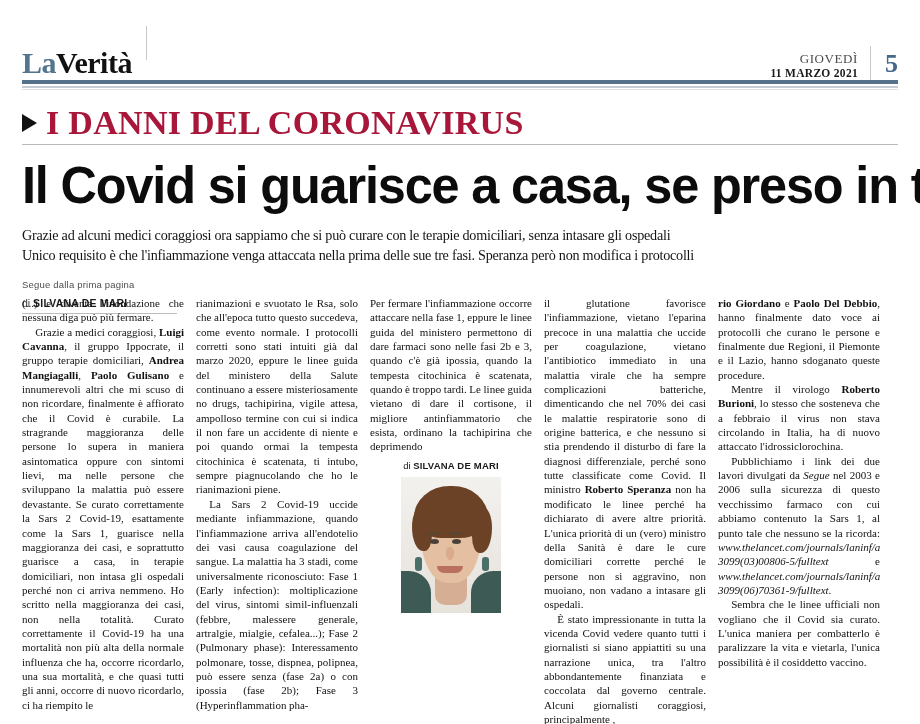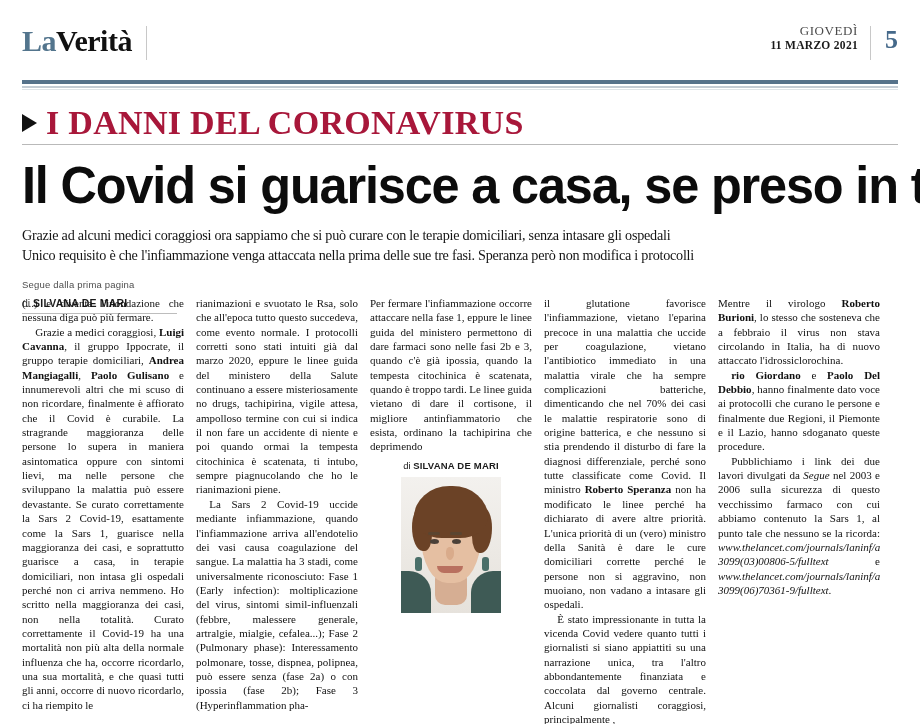--- a/index.html
+++ b/index.html
@@ -15,21 +15,21 @@
     color: #111111;
     position: relative;
   }
 
   
   .masthead {
     position: relative;
     height: 56px;
     margin: 24px 22px 0 22px;
     display: flex;
-    align-items: flex-start;
+    align-items: flex-end;
   }
   .logo {
     font-family: "Liberation Serif", serif;
     font-size: 30px;
     font-weight: bold;
     letter-spacing: -0.5px;
     line-height: 34px;
     white-space: nowrap;
     padding-right: 14px;
     user-select: none;
@@ -385,18 +385,19 @@
       </div>
     </div>
   </div>
 
   <div class="col">
     <p>il glutatione favorisce l'infiammazione, vietano l'eparina precoce in una malattia che uccide per coagulazione, vietano l'antibiotico immediato in una malattia virale che ha sempre complicazioni batteriche, dimenticando che nel 70% dei casi le malattie respiratorie sono di origine batterica, e che nessuno si stia prendendo il disturbo di fare la diagnosi differenziale, perché sono tutte classificate come Covid. Il ministro <b>Roberto Speranza</b> non ha modificato le linee perché ha dichiarato di avere altre priorità. L'unica priorità di un (vero) ministro della Sanità è dare le cure domiciliari corrette perché le persone non si aggravino, non muoiano, non vadano a intasare gli ospedali.</p>
     <p>È stato impressionante in tutta la vicenda Covid vedere quanto tutti i giornalisti si siano appiattiti su una narrazione unica, tra l'altro abbondantemente finanziata e coccolata dal governo centrale. Alcuni giornalisti coraggiosi, principalmente , </p>
   </div>
 
   <div class="col">
+    <p><b>rio Giordano</b> e <b>Paolo Del Debbio</b>, hanno finalmente dato voce ai protocolli che curano le persone e finalmente due Regioni, il Piemonte e il Lazio, hanno sdoganato queste procedure.</p>
     <p>Mentre il virologo <b>Roberto Burioni</b>, lo stesso che sosteneva che a febbraio il virus non stava circolando in Italia, ha di nuovo attaccato l'idrossiclorochina.</p>
-    <p><b>rio Giordano</b> e <b>Paolo Del Debbio</b>, hanno finalmente dato voce ai protocolli che curano le persone e finalmente due Regioni, il Piemonte e il Lazio, hanno sdoganato queste procedure.</p>
     <p>Pubblichiamo i link dei due lavori divulgati da <i>Segue</i> nel 2003 e 2006 sulla sicurezza di questo vecchissimo farmaco con cui abbiamo contenuto la Sars 1, al punto tale che nessuno se la ricorda: <i>www.thelancet.com/journals/laninf/article/PIIS1473-3099(03)00806-5/fulltext</i> e <i>www.thelancet.com/journals/laninf/article/PIIS1473-3099(06)70361-9/fulltext</i>.</p>
+    <p>Sembra che le linee ufficiali non vogliano che il Covid sia curato. L'unica maniera per combatterlo è paralizzare la vita e vietarla, l'unica possibilità è il cosiddetto vaccino.</p>
   </div>
 
 </div>
 
 </body></html>

